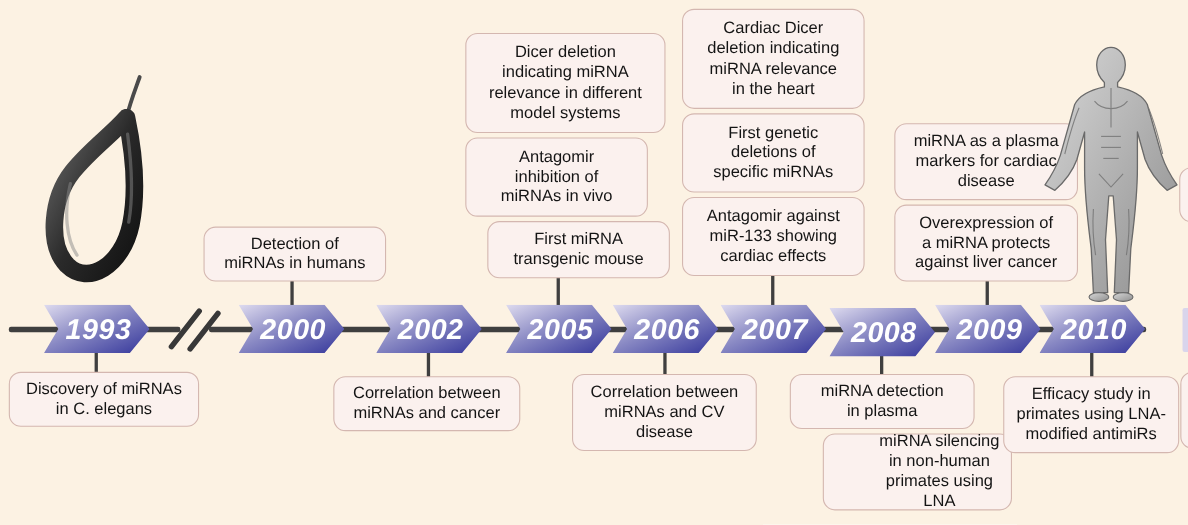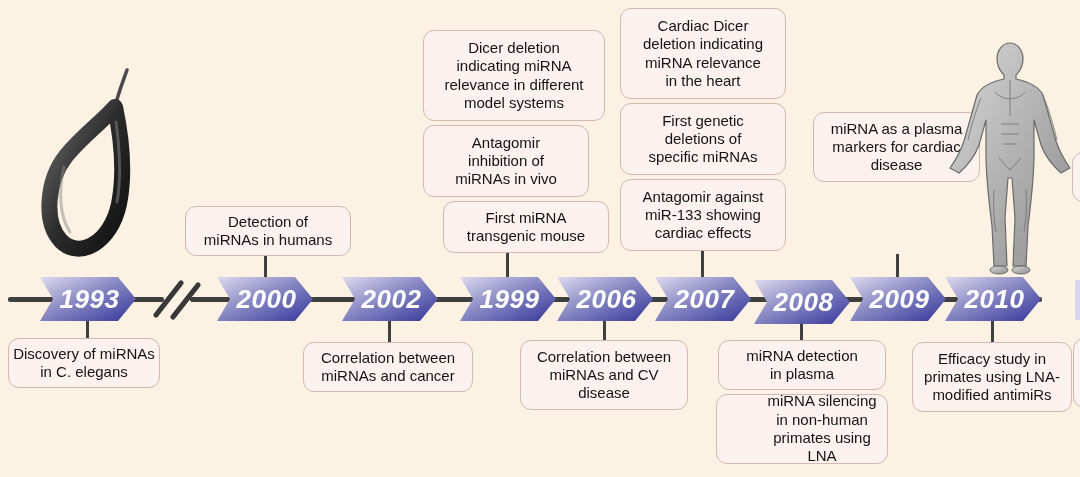--- a/index.html
+++ b/index.html
@@ -113,21 +113,21 @@
   <div class="year" style="left:342px;top:277px;">
     <svg width="96" height="44">
         <polygon points="0,0 78,0 96,22 78,44 0,44 13,22" fill="url(#arrowGrad)"></polygon>
       </svg>
     <span class="yr-label">2002</span>
   </div>
   <div class="year" style="left:460px;top:277px;">
     <svg width="96" height="44">
         <polygon points="0,0 78,0 96,22 78,44 0,44 13,22" fill="url(#arrowGrad)"></polygon>
       </svg>
-    <span class="yr-label">1999</span>
+    <span class="yr-label">2005</span>
   </div>
   <div class="year" style="left:557px;top:277px;">
     <svg width="96" height="44">
         <polygon points="0,0 78,0 96,22 78,44 0,44 13,22" fill="url(#arrowGrad)"></polygon>
       </svg>
     <span class="yr-label">2006</span>
   </div>
   <div class="year" style="left:655px;top:277px;">
     <svg width="96" height="44">
         <polygon points="0,0 78,0 96,22 78,44 0,44 13,22" fill="url(#arrowGrad)"></polygon>
@@ -170,31 +170,34 @@
 in the heart</div>
   <div class="box" style="left:620px;top:103px;width:166px;height:72px;">First genetic
 deletions of
 specific miRNAs</div>
   <div class="box" style="left:620px;top:179px;width:166px;height:72px;">Antagomir against
 miR-133 showing
 cardiac effects</div>
   <div class="box" style="left:813px;top:112px;width:167px;height:70px;">miRNA as a plasma
 markers for cardiac
 disease</div>
-
-  <div class="box" style="left:8px;top:338px;width:152px;height:50px;">Discovery of miRNAs
+  <div class="box" style="left:813px;top:186px;width:167px;height:70px;">Overexpression of
+a miRNA protects
+against liver cancer</div>
+
+  <div class="box" style="left:8px;top:338px;width:173px;height:50px;">Discovery of miRNAs
 in C. elegans</div>
   <div class="box" style="left:303px;top:342px;width:170px;height:50px;">Correlation between
 miRNAs and cancer</div>
   <div class="box" style="left:520px;top:340px;width:168px;height:70px;">Correlation between
 miRNAs and CV
 disease</div>
   <div class="box" style="left:718px;top:340px;width:168px;height:50px;">miRNA detection
 in plasma</div>
-  <div class="box" style="left:716px;top:394px;width:172px;height:70px;padding-left:44px;">miRNA silencing
+  <div class="box" style="left:748px;top:394px;width:172px;height:70px;padding-left:44px;">miRNA silencing
 in non-human
 primates using LNA</div>
   <div class="box" style="left:912px;top:342px;width:160px;height:70px;">Efficacy study in
 primates using LNA-
 modified antimiRs</div>
 
   <div class="sliver" style="left:1072px;top:152px;width:24px;height:50px;"></div>
   <div class="sliver" style="left:1073px;top:338px;width:24px;height:70px;"></div>
   <div class="arrow-sliver" style="left:1075px;top:280px;"></div>
 

